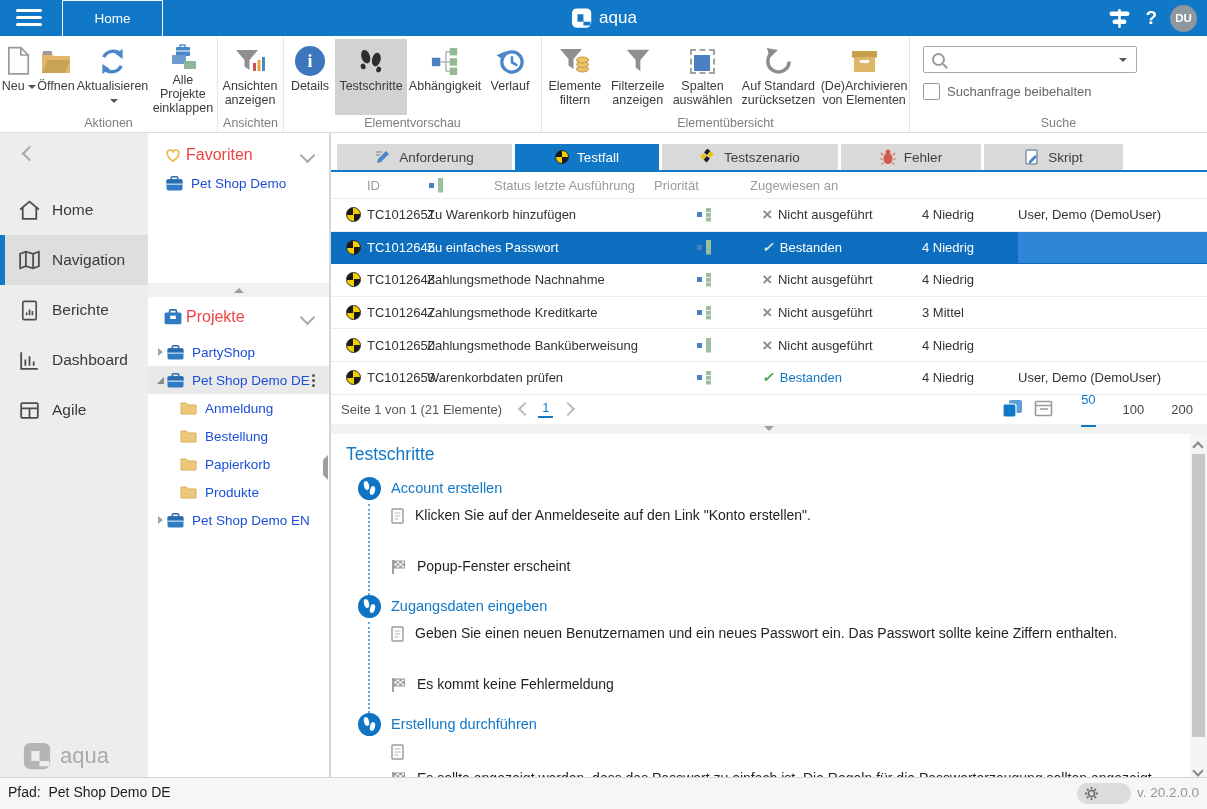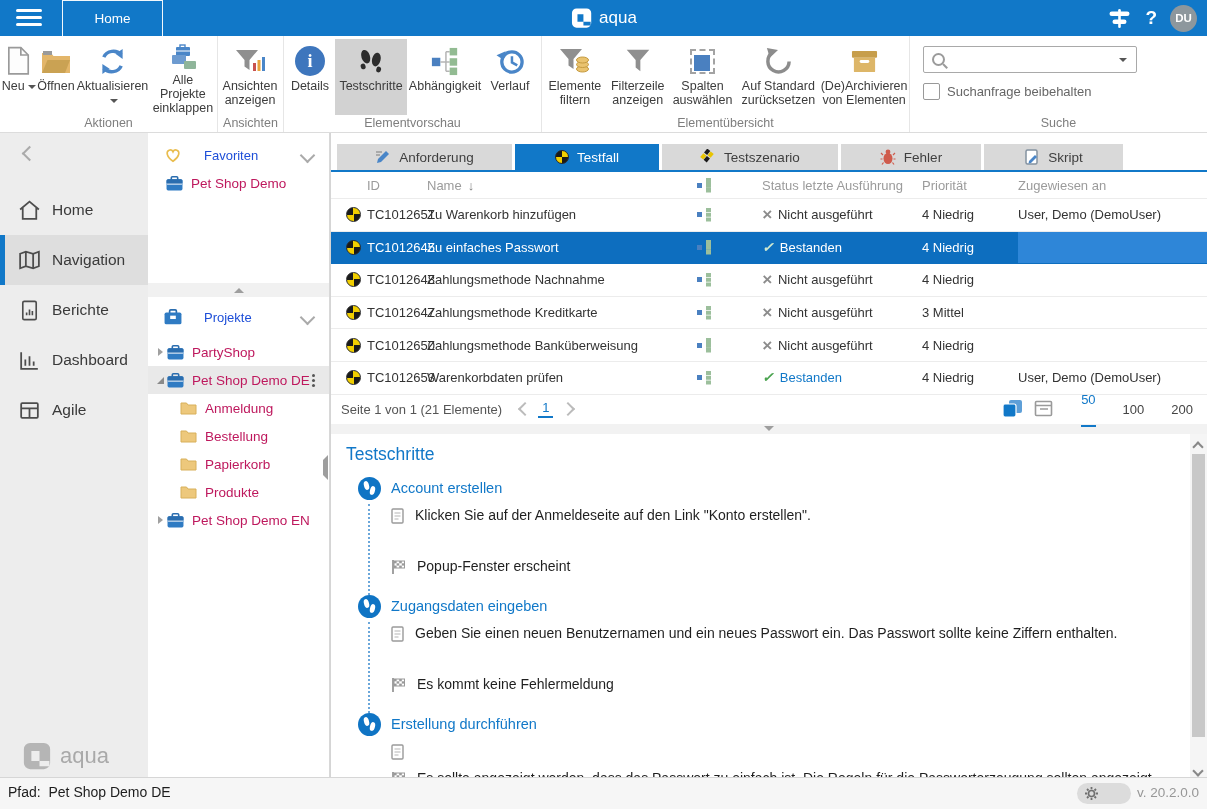--- a/index.html
+++ b/index.html
@@ -45,24 +45,24 @@
   .nav-item .nic{width:26px;margin-left:16px;display:flex;justify-content:center;}
   .nav-item .nlabel{margin-left:10px;font-size:15.5px;color:#3a3a3a;}
   .nav-item.active{background:#dedede;}
   .nav-item.active::before{content:'';position:absolute;left:0;top:0;width:5px;height:100%;background:#1178c8;}
   .side-logo{position:absolute;left:22px;bottom:6px;display:flex;align-items:center;gap:8px;}
   .side-logo .ltext{font-size:22px;color:#a9a9a9;}
 
   
   .tree{position:absolute;left:148px;top:133px;width:182px;height:644px;background:#fff;border-right:1px solid #d8d8d8;box-sizing:border-box;}
   .sec-head{position:absolute;left:0;width:100%;height:24px;display:flex;align-items:center;}
-  .sec-head .shlabel{margin-left:22px;font-size:13px;color:#1d4ed8;}
+  .sec-head .shlabel{margin-left:4px;font-size:16px;color:#ef4444;}
   .sec-head .shchev{position:absolute;right:16px;top:6px;}
   .tree-item{position:absolute;left:0;width:100%;height:28px;display:flex;align-items:center;cursor:pointer;}
-  .tree-item .tlabel{margin-left:8px;font-size:13.5px;color:#be185d;white-space:nowrap;}
+  .tree-item .tlabel{margin-left:8px;font-size:13.5px;color:#1d4ed8;white-space:nowrap;}
   .tree-item.selected{background:#e9e9e9;}
   .exp{width:14px;margin-left:5px;display:flex;justify-content:center;flex:none;}
   .exp-c{width:0;height:0;border-top:4px solid transparent;border-bottom:4px solid transparent;border-left:5px solid #a0a0a0;}
   .exp-o{width:0;height:0;border-bottom:7px solid #8a8a8a;border-left:7px solid transparent;}
   .tree-divider{position:absolute;left:0;top:150px;width:100%;height:14px;background:#f1f1f1;display:flex;align-items:center;justify-content:center;}
   .tri-up{width:0;height:0;border-left:5px solid transparent;border-right:5px solid transparent;border-bottom:5px solid #9e9e9e;}
   .tri-down{width:0;height:0;border-left:5px solid transparent;border-right:5px solid transparent;border-top:5px solid #9e9e9e;}
   .tri-left{width:0;height:0;border-top:5px solid transparent;border-bottom:5px solid transparent;border-right:5px solid #9e9e9e;}
   .dots{position:absolute;right:14px;top:8px;width:3px;height:3px;border-radius:50%;background:#555;box-shadow:0 5px 0 #555,0 10px 0 #555;}
   .vsplit-handle{position:absolute;right:1px;top:327px;}
@@ -570,21 +570,20 @@
             </svg>
         </span>
         <span>Skript</span>
       </div>
     </div>
     <div class="tabline"></div>
 
     <div class="ghead">
       <span class="cell-ico"></span>
       <span class="cell-id">ID</span>
-      <span class="cell-name sort-ico"><span>Name</span></span>
       <span class="cell-hier">
           <span class="hier"></span>
         </span>
       <span class="cell-status">Status letzte Ausführung</span>
       <span class="cell-prio">Priorität</span>
       <span class="cell-assigned">Zugewiesen an</span>
     </div>
 
     <div class="trow">
       <span class="cell-ico">

